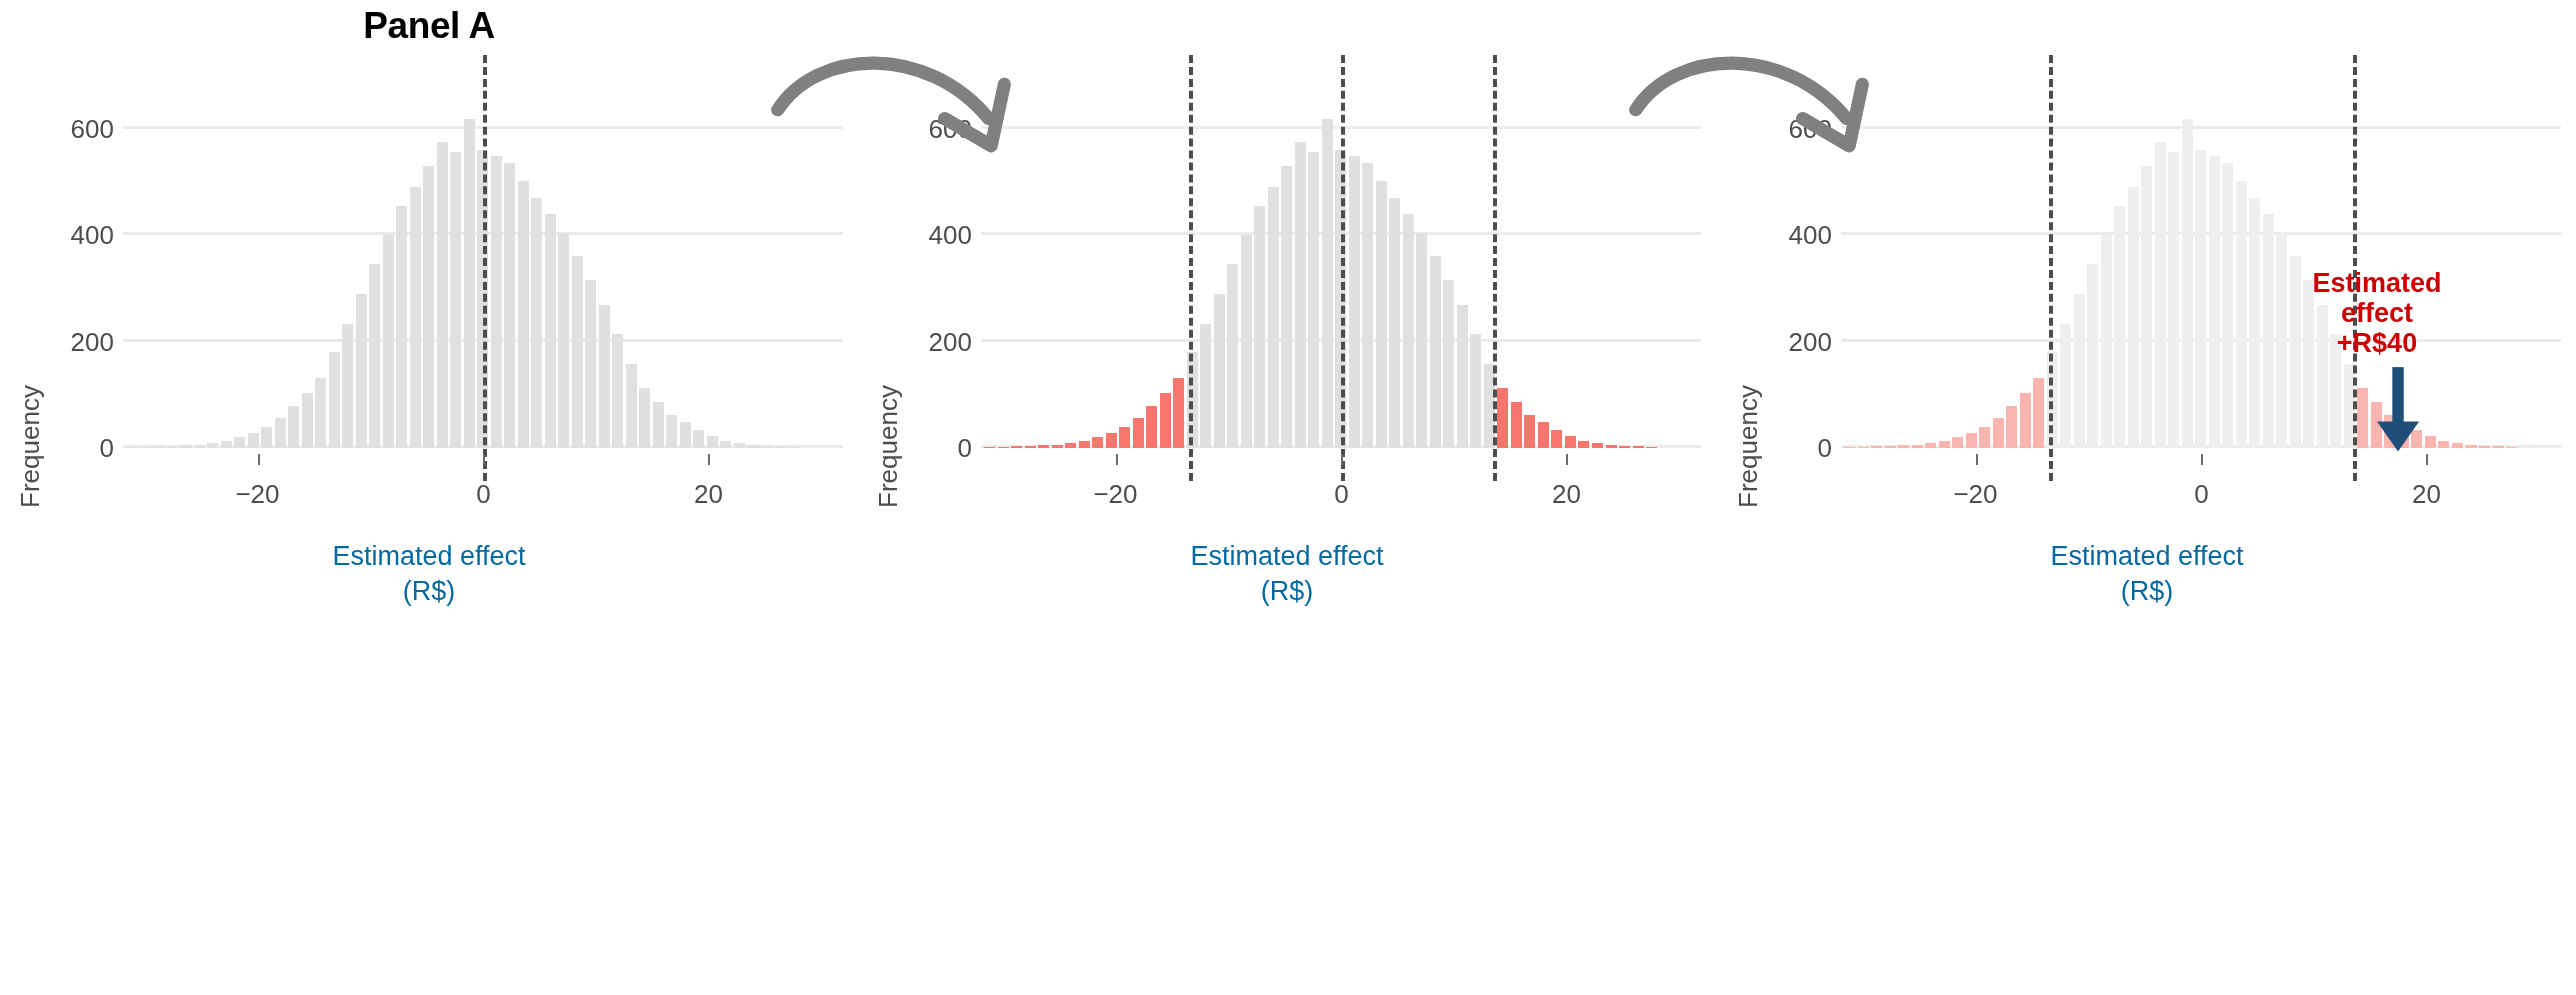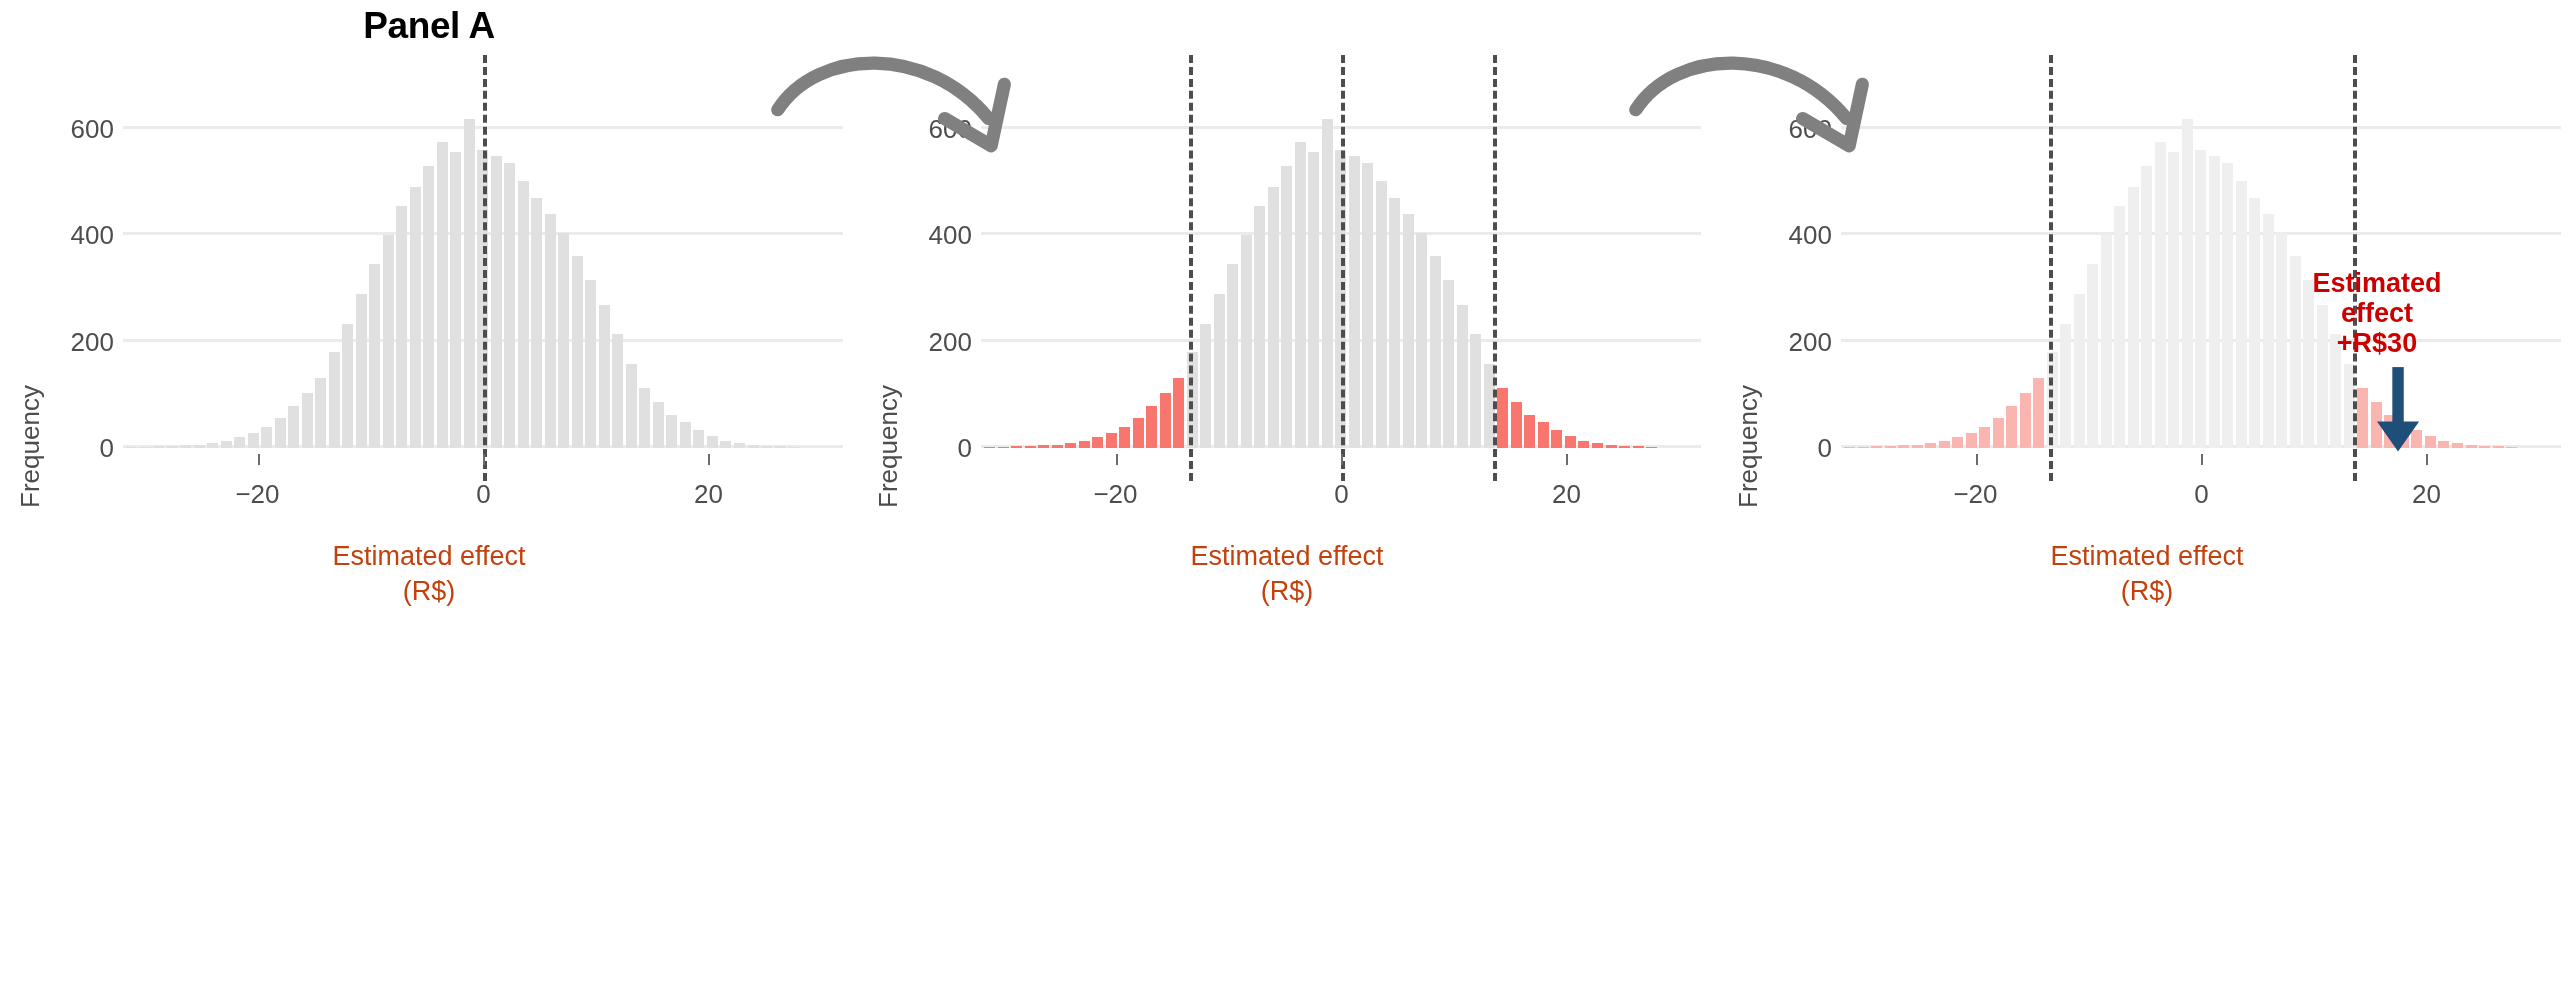--- a/index.html
+++ b/index.html
@@ -66,21 +66,21 @@
     width: 105px;
     text-align: center;
     font-size: 26px;
     color: #4d4d4d;
   }
   .xlab {
     position: absolute;
     width: 100%;
     text-align: center;
     font-size: 27px;
-    color: #c2410c;
+    color: #0369a1;
     line-height: 1.25;
   }
   .xlab-l2 { }
 
   
   .plot {
     position: absolute;
     left: 123px;
     top: 97px;
     width: 720px;
@@ -354,21 +354,21 @@
         <div class="tickmark" style="left: 135px; top: 357px;"></div>
         <div class="tickmark" style="left: 360px; top: 357px;"></div>
         <div class="tickmark" style="left: 585px; top: 357px;"></div>
       </div>
     <div class="xlab" style="top:540px">Estimated effect</div>
     <div class="xlab xlab-l2" style="top:575px">(R$)</div>
 
     <div class="annot" style="left:527px; top:268px; width:264px;">
       <div>Estimated</div>
       <div>effect</div>
-      <div>+R$30</div>
+      <div>+R$40</div>
     </div>
   <div class="xtick" style="left: 205px; top: 479px;">−20</div>
       <div class="xtick" style="left: 431px; top: 479px;">0</div>
       <div class="xtick" style="left: 656px; top: 479px;">20</div>
     </div>
 
   <svg class="curve-arrow" width="2576" height="995" viewBox="0 0 2932 1133" style="pointer-events:none">
     <path d="M 885 125 C 930 55, 1055 50, 1125 135" fill="none" stroke="#808080" stroke-width="15" stroke-linecap="round"></path>
     <path d="M 1075 135 L 1128 166 L 1143 96" fill="none" stroke="#808080" stroke-width="15" stroke-linecap="round" stroke-linejoin="round"></path>
   </svg>

